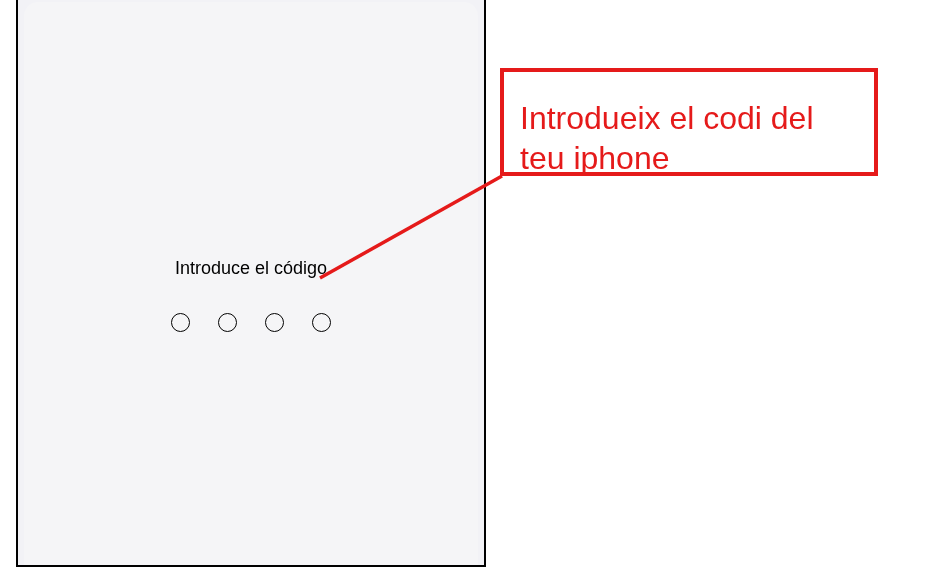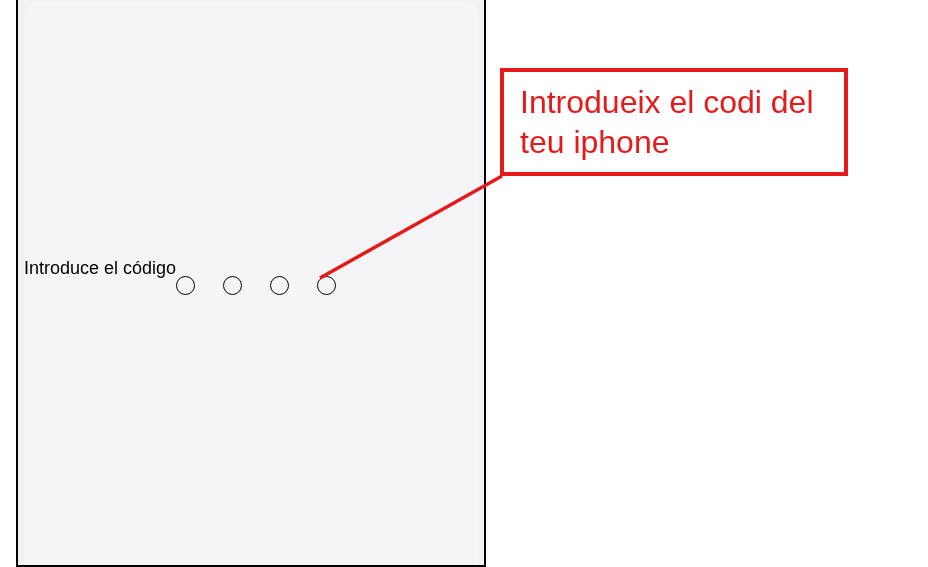--- a/index.html
+++ b/index.html
@@ -62,21 +62,21 @@
       color: #007aff;
       cursor: pointer;
     }
     
     .passcode-area {
       position: absolute;
       left: 0;
       right: 0;
       top: 256px;
       display: flex;
-      flex-direction: row;
+      flex-direction: column;
       align-items: center;
     }
     
     .passcode-prompt {
       font-size: 18px;
       font-weight: 400;
       color: #000;
       margin-bottom: 34px;
     }
     
@@ -90,27 +90,26 @@
       height: 19px;
       border: 1.5px solid #000;
       border-radius: 50%;
       background: transparent;
     }
     
     .annotation-box {
       position: absolute;
       left: 500px;
       top: 68px;
-      width: 348px;
+      width: 378px;
       height: 108px;
       border: 4px solid #e51a1a;
       background: transparent;
       padding: 26px 16px;
       display: flex;
-      align-items: center;
     }
     
     .annotation-text {
       font-size: 32px;
       line-height: 1.25;
       color: #e51a1a;
       font-weight: 400;
     }
     
     .annotation-line {

